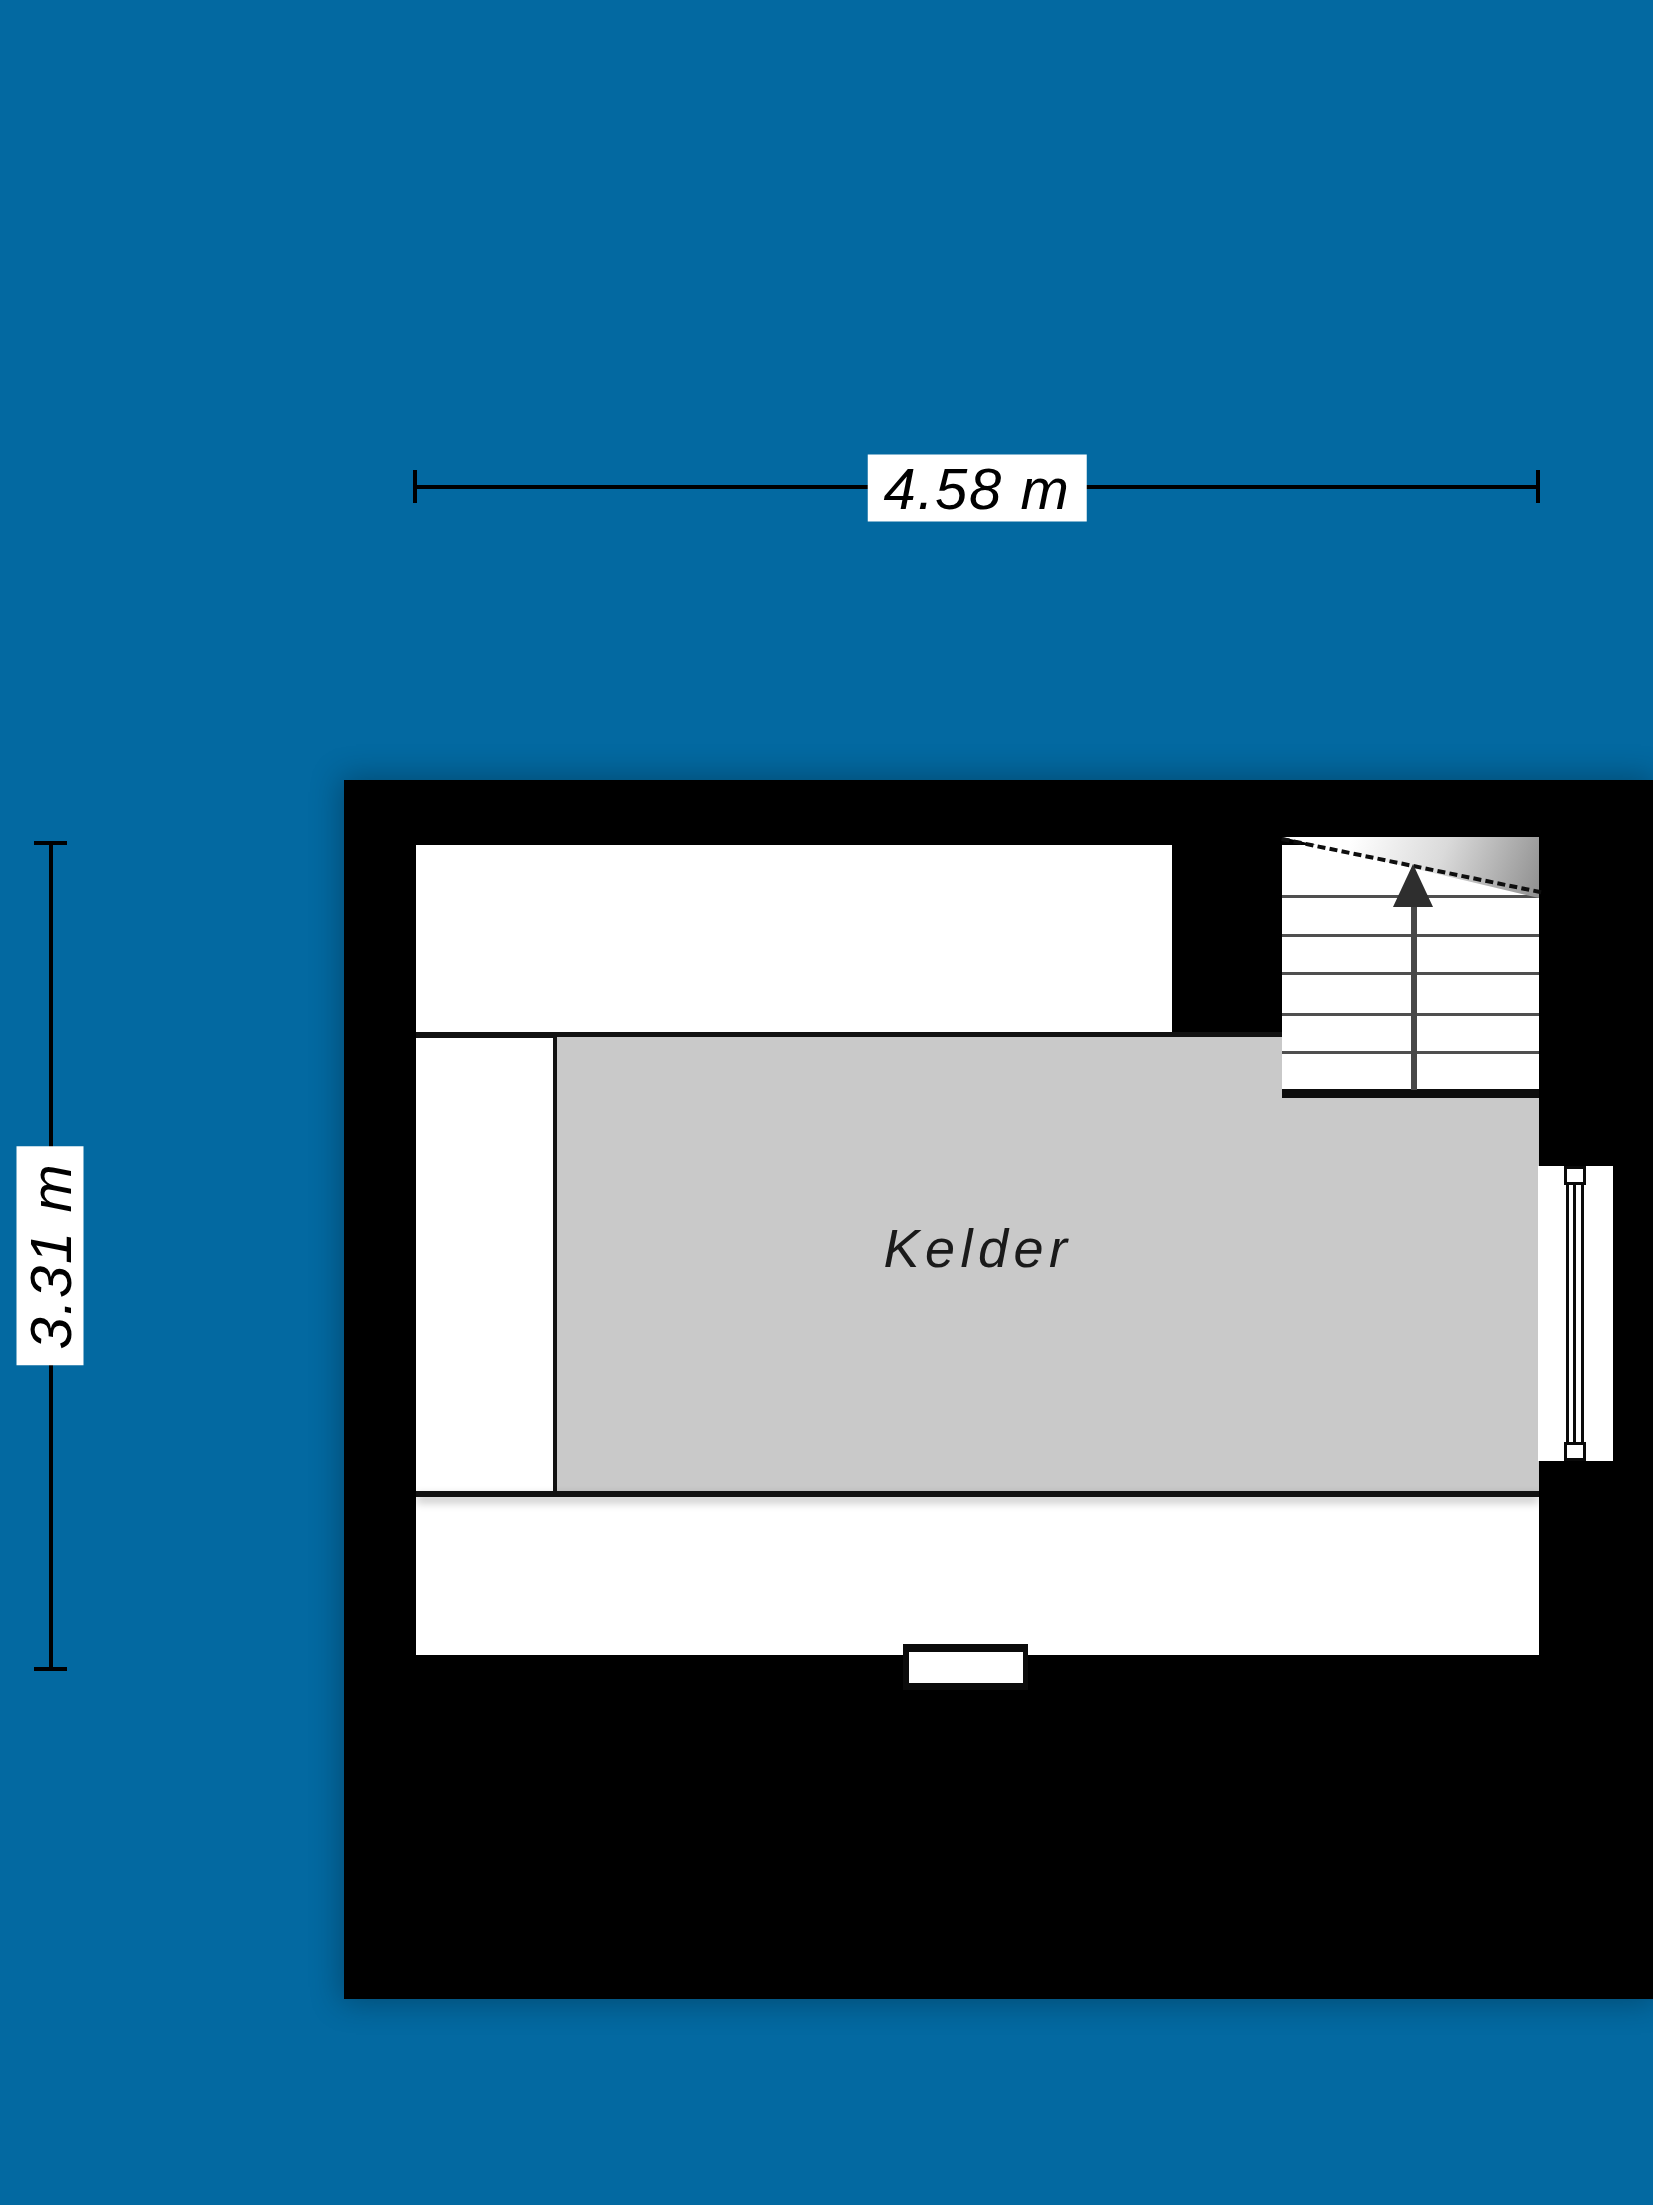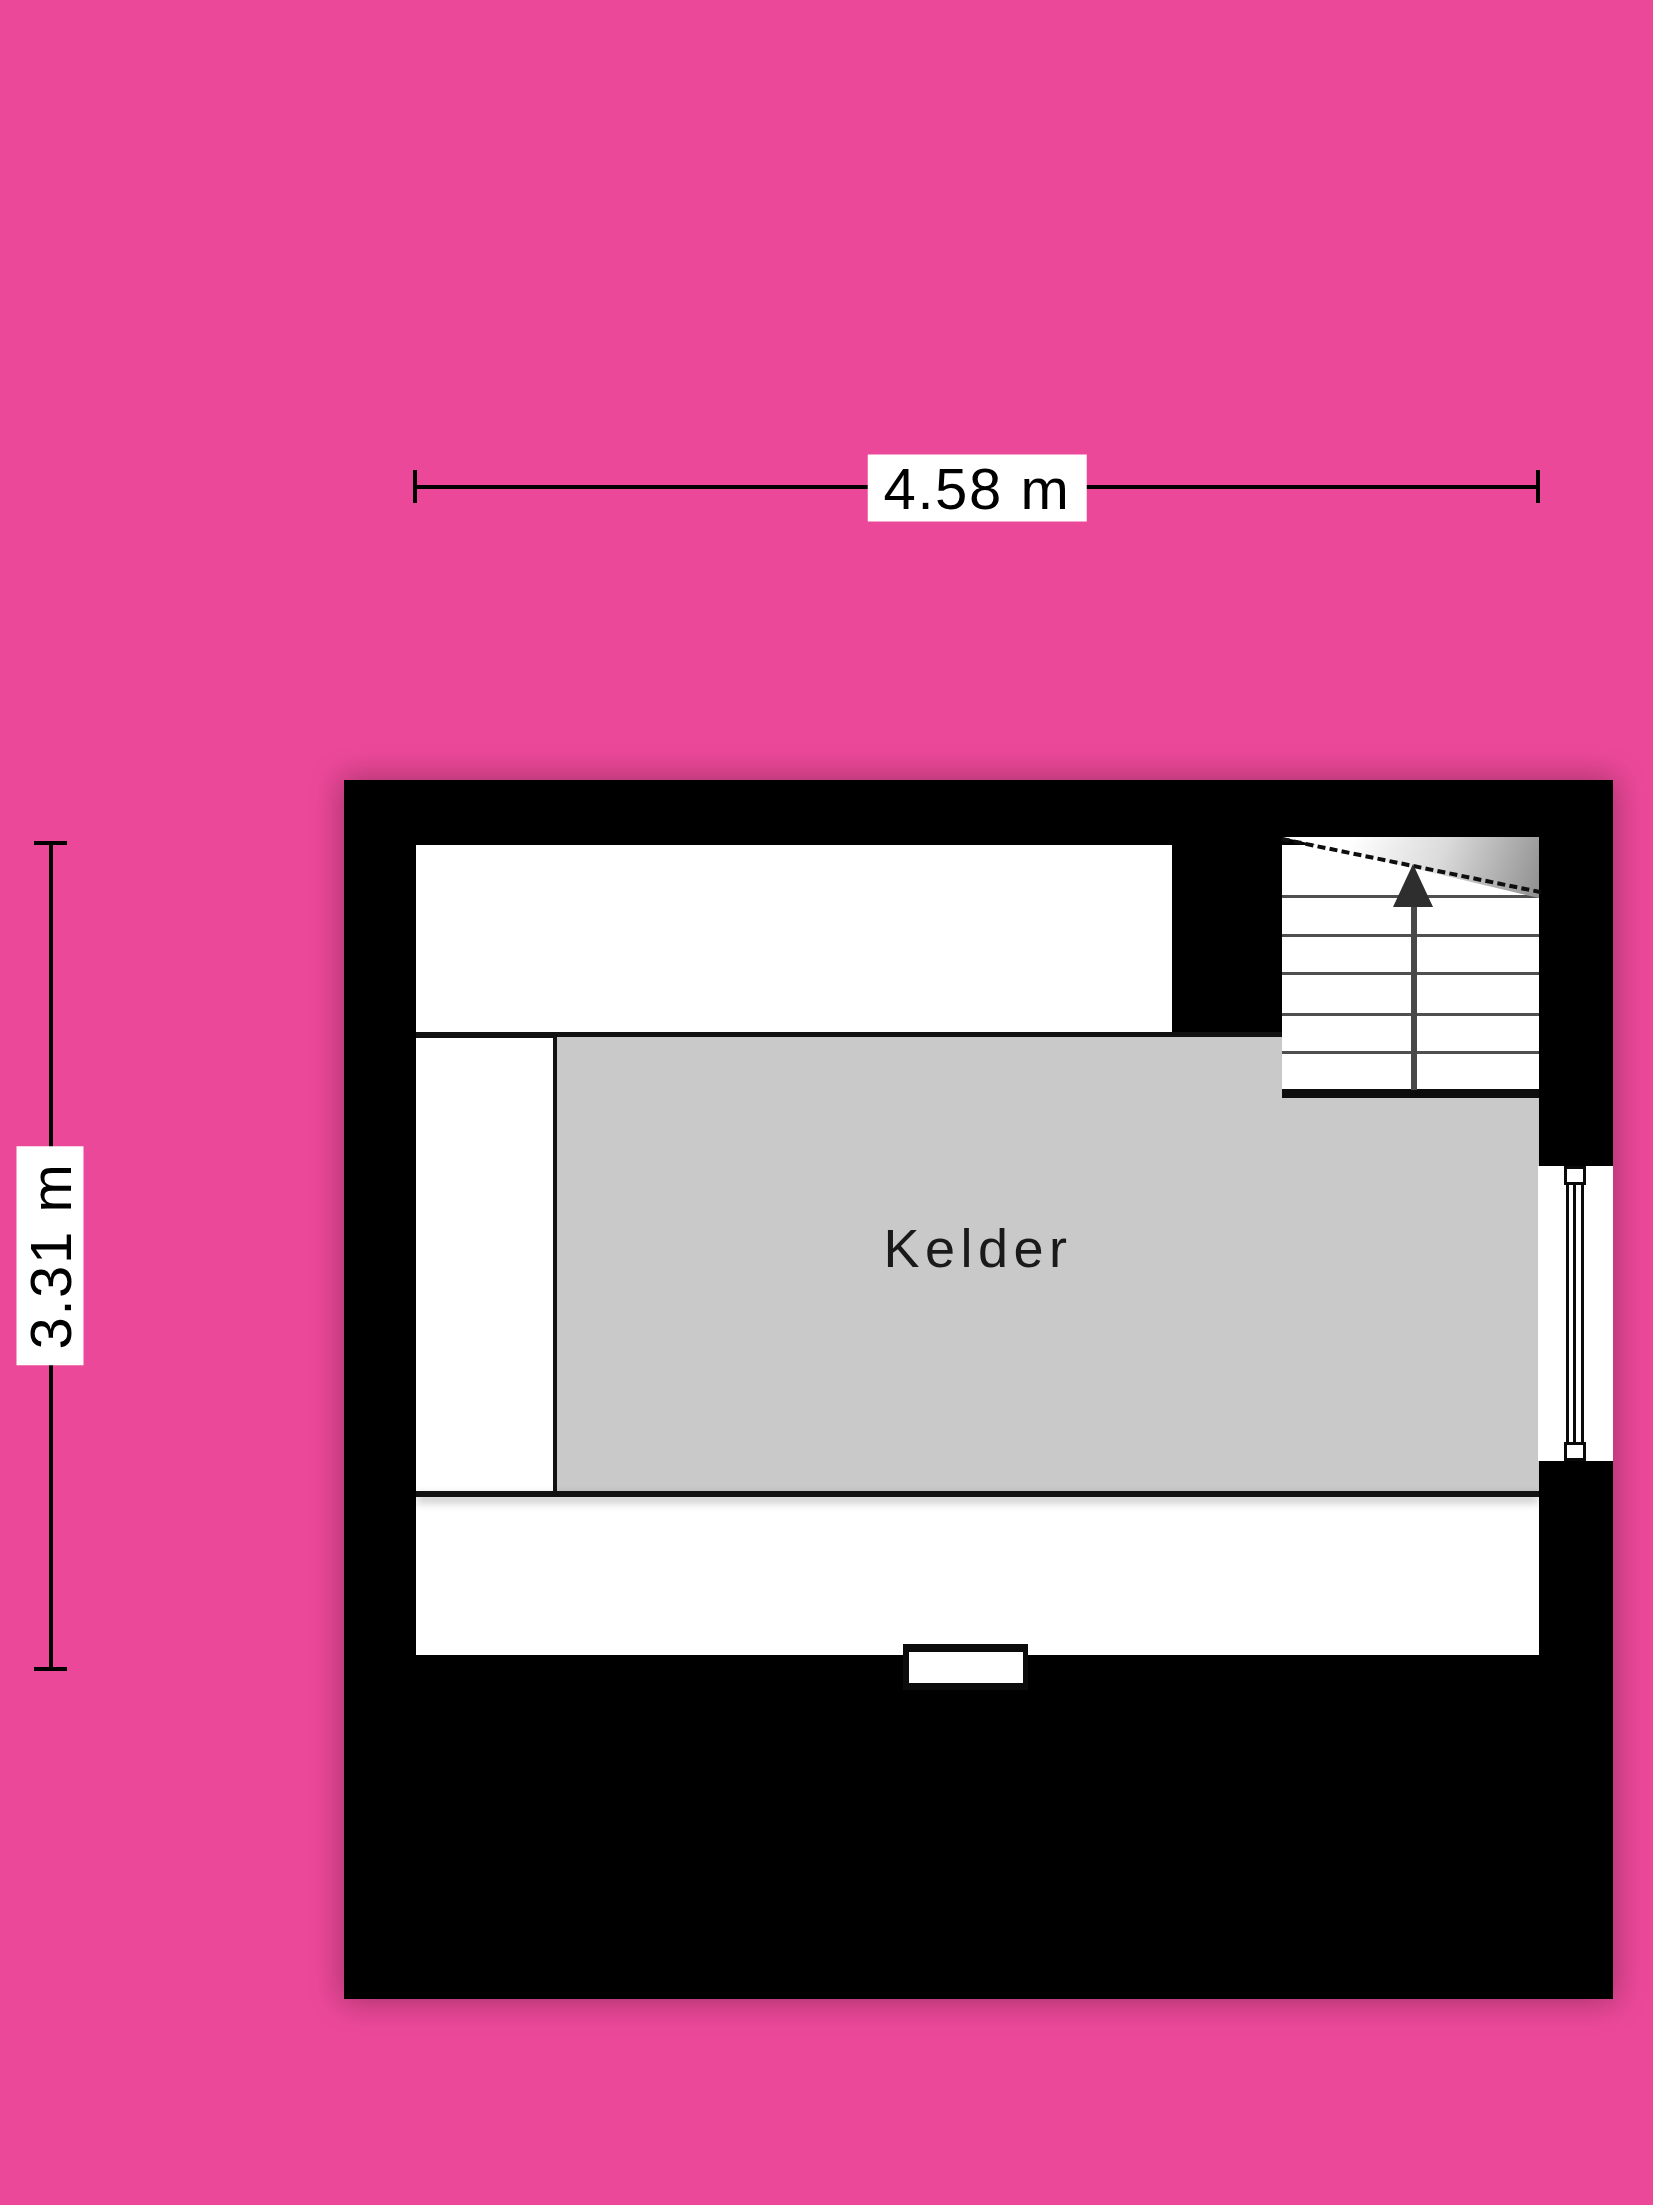--- a/index.html
+++ b/index.html
@@ -1,41 +1,43 @@
 <!DOCTYPE html>
 <html style="font-size:12.6px"><head>
 <meta charset="utf-8">
 <style>
   html,body{margin:0;padding:0;background:#ffffff;}
   .canvas{
     position:relative;
     width:1654px;height:2205px;
-    background:#ec4899;
+    background:#0369a1;
     font-family:"Liberation Sans", sans-serif;
     overflow:hidden;
+    font-style:italic;
   }
   .abs{position:absolute;}
 
   
   .dim-line-h{left:416px;top:485px;width:1122px;height:3.9px;background:#000;}
   .dim-tick-v{width:3.9px;height:33px;background:#000;}
   .dim-line-v{left:49px;top:843px;width:3.9px;height:827px;background:#000;}
   .dim-tick-h{width:33px;height:3.9px;background:#000;}
   .dim-label{
     font-size:58px;color:#000;letter-spacing:1.6px;
     background:#ffffff;padding:0 15.8px;white-space:nowrap;
     transform:translate(-50%,-50%);
   }
   .dim-label.rot{transform:translate(-50%,-50%) rotate(-90deg);}
 
   
   .walls{
     left:344px;top:780px;width:1269px;height:1219px;
     background:#000;
     box-shadow:0 0 30px 3.2px rgba(0,0,0,0.30);
+    padding-left:40px;
   }
   .interior{
     left:72px;top:65px;width:1123px;height:810px;
     background:#fff;
   }
 
   .room-divider-line{left:0;top:187px;width:866px;height:5.5px;background:#121212;}
   .wall-chunk{left:756px;top:0;width:110px;height:193px;background:#000;}
   .wall-stub{left:852px;top:183px;width:14px;height:95px;background:#000;
              box-shadow:3.2px 4.7px 7.9px rgba(0,0,0,0.35);}

